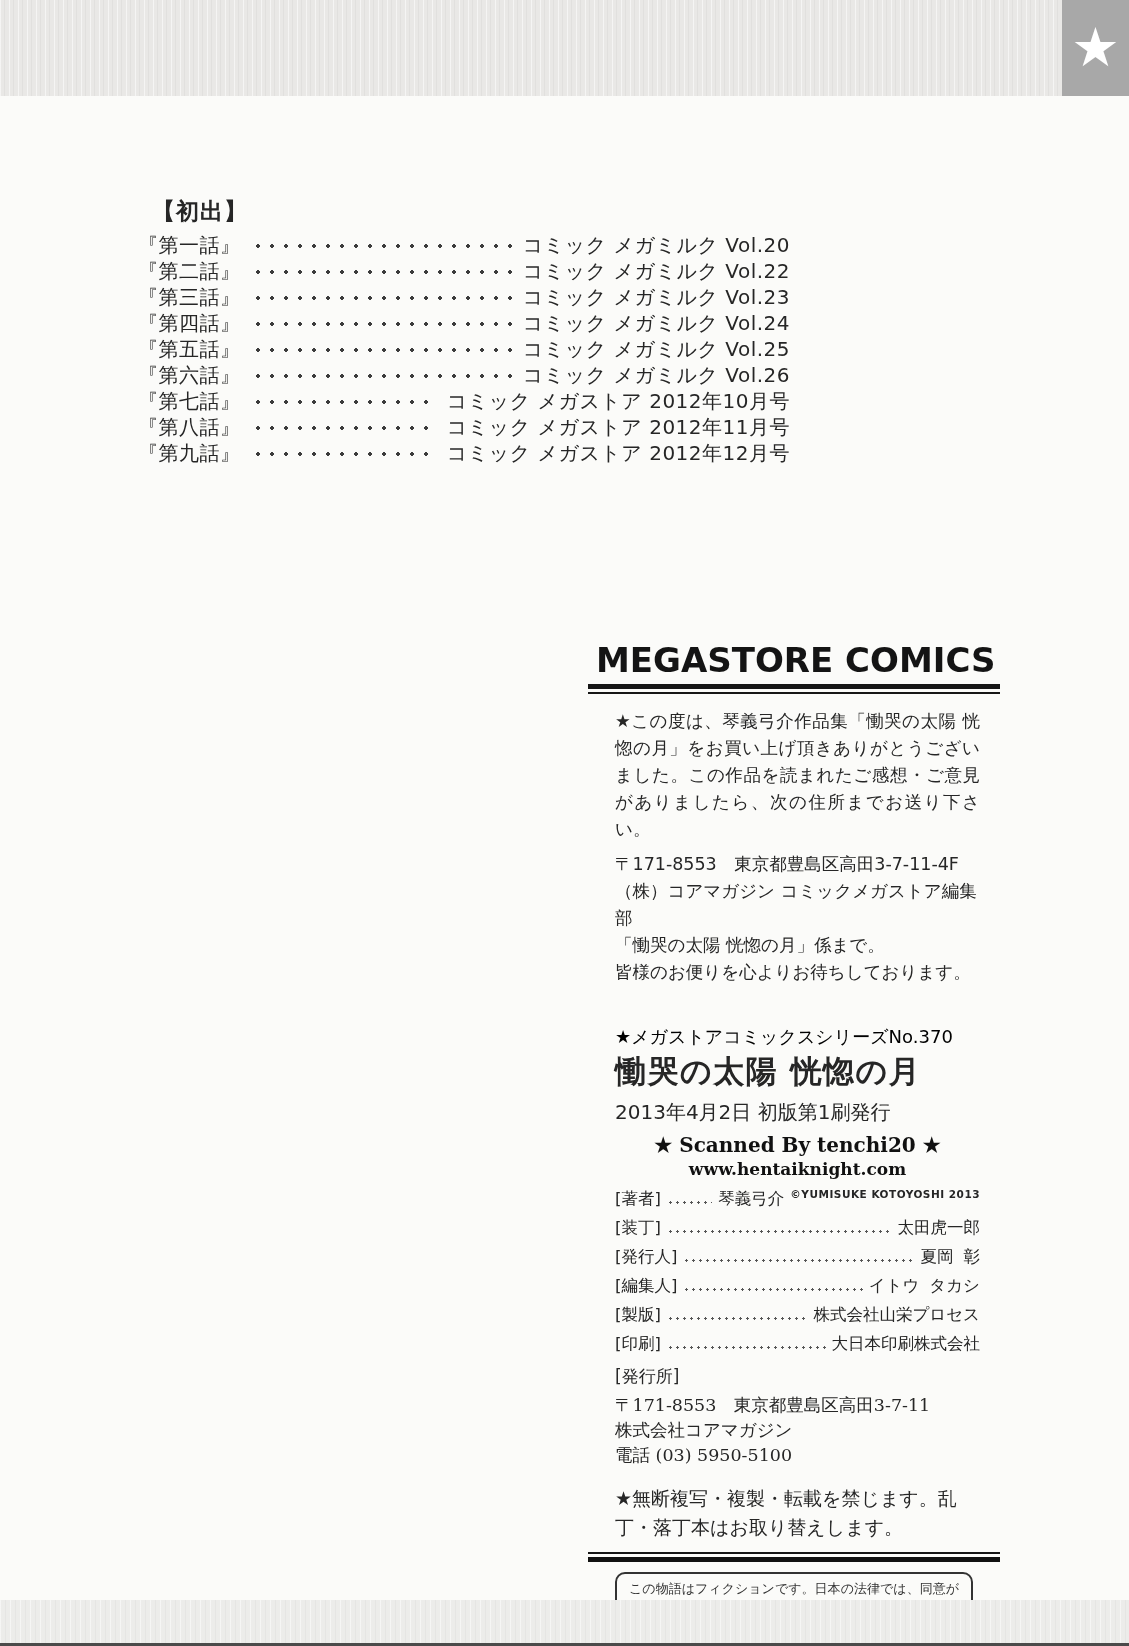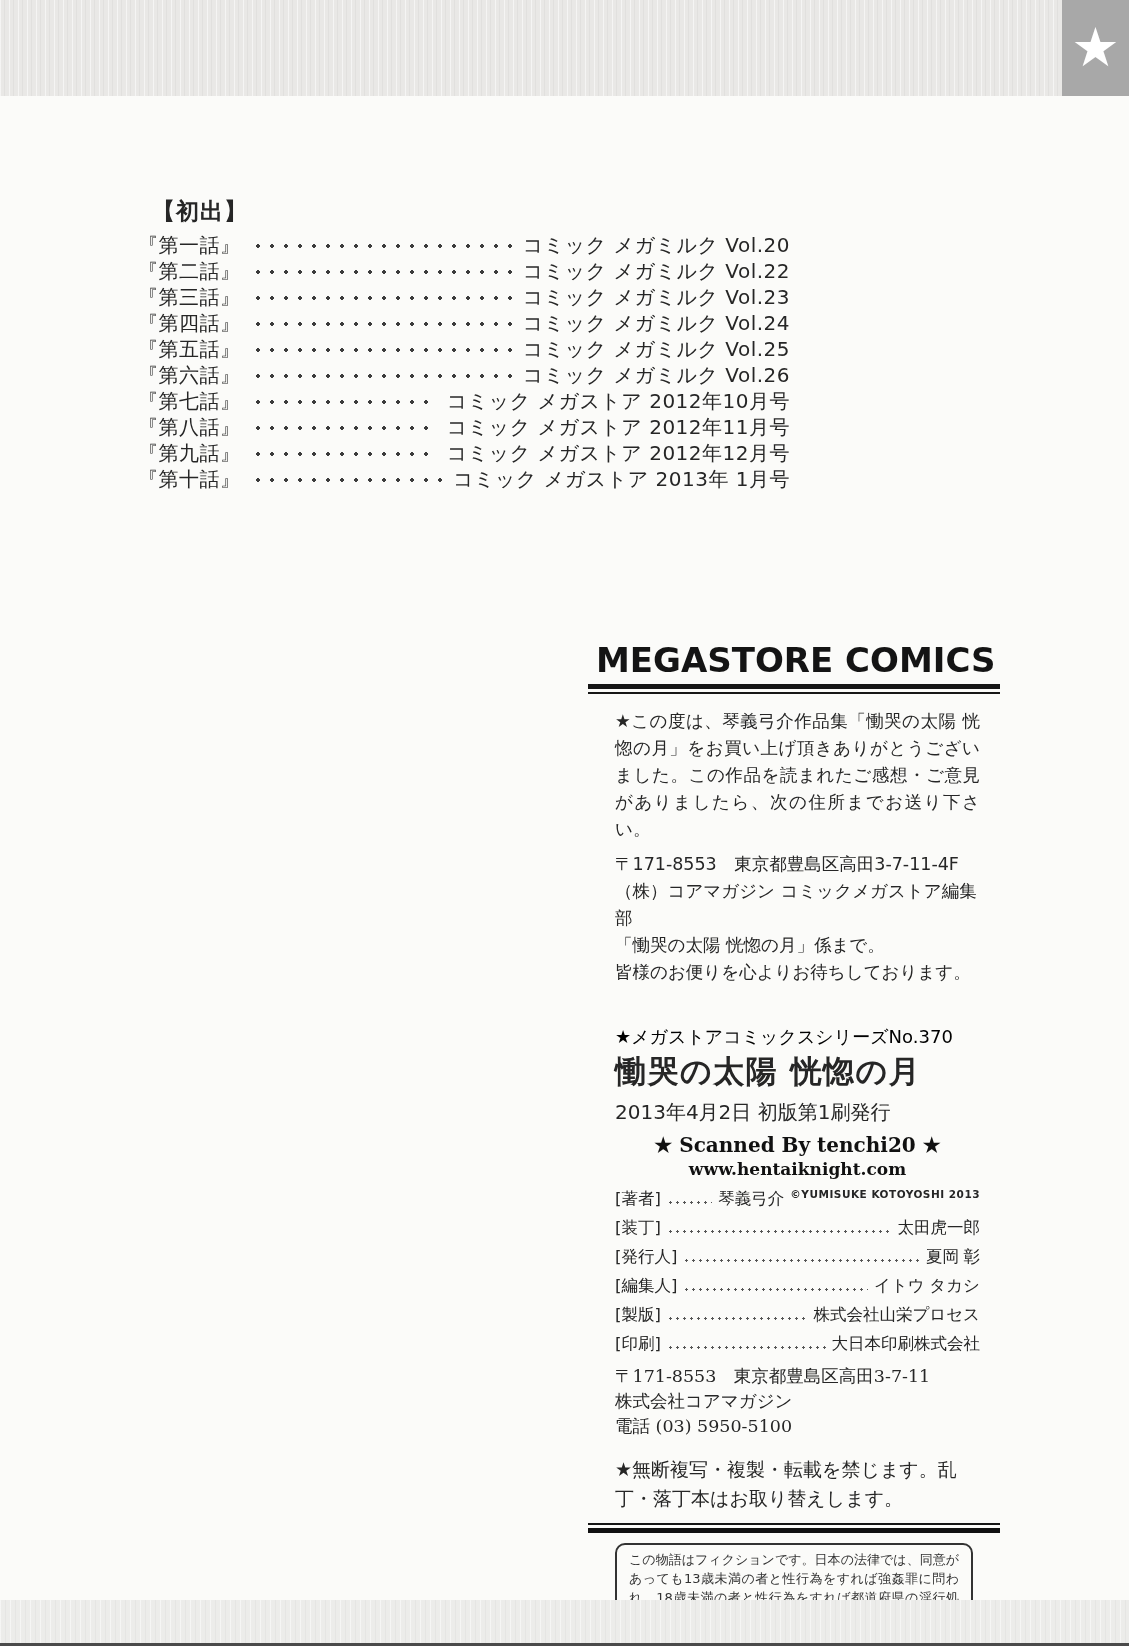--- a/index.html
+++ b/index.html
@@ -62,21 +62,21 @@
   .scan-url { font-size:17px; line-height:22px; }
 
   .credits { margin-top:8px; }
   .credit-row { display:flex; align-items:flex-start; font-size:16.5px; height:29px; }
   .credit-role { white-space:nowrap; }
   .credit-dots {
     flex:1; align-self:stretch; margin:0 6px;
     background-image:radial-gradient(circle, #555 1px, transparent 1.2px);
     background-size:7px 7px; background-position:left center; background-repeat:repeat-x;
   }
-  .credit-name { white-space:nowrap; font-family:Liberation Sans, sans-serif; }
+  .credit-name { white-space:nowrap; font-family:Liberation Mono, monospace; }
   .credit-extra { white-space:nowrap; font-size:10.5px; font-weight:bold; margin-left:6px; letter-spacing:.5px; }
 
   .publisher-label { font-size:17px; line-height:29px; margin-top:0; }
   .publisher-lines { margin-top:2px; font-size:17.5px; line-height:25px; font-family:"DejaVu Serif", serif; }
 
   .notice { margin:16px 0 0 0; font-size:19px; line-height:29px; }
 
   .bottom-rule { margin-top:10px; height:3px; border-top:2px solid #161616; border-bottom:5px solid #111111; }
 
   .disclaimer-wrap { padding-left:27px; }
@@ -138,25 +138,20 @@
     <div class="fp-row">
       <span class="fp-chapter">『第八話』</span>
       <span class="fp-dots"></span>
       <span class="fp-source">コミック メガストア 2012年11月号</span>
     </div>
     <div class="fp-row">
       <span class="fp-chapter">『第九話』</span>
       <span class="fp-dots"></span>
       <span class="fp-source">コミック メガストア 2012年12月号</span>
     </div>
-    <div class="fp-row">
-      <span class="fp-chapter">『第十話』</span>
-      <span class="fp-dots"></span>
-      <span class="fp-source">コミック メガストア 2013年 1月号</span>
-    </div>
   </section>
 
   <section class="colophon">
     <div class="brand">MEGASTORE COMICS</div>
     <div class="brand-rule"></div>
 
     <div class="col-body">
       <p class="thanks">★この度は、琴義弓介作品集「慟哭の太陽 恍惚の月」をお買い上げ頂きありがとうございました。この作品を読まれたご感想・ご意見がありましたら、次の住所までお送り下さい。</p>
 
       <div class="addr">
@@ -202,20 +197,21 @@
           <span class="credit-dots"></span>
           <span class="credit-name">株式会社山栄プロセス</span>
         </div>
         <div class="credit-row">
           <span class="credit-role">[印刷]</span>
           <span class="credit-dots"></span>
           <span class="credit-name">大日本印刷株式会社</span>
         </div>
       </div>
 
+      <div class="publisher-label">[発行所]</div>
       <div class="publisher-lines">
         <div>〒171-8553　東京都豊島区高田3-7-11</div>
         <div>株式会社コアマガジン</div>
         <div>電話 (03) 5950-5100</div>
       </div>
 
       <p class="notice">★無断複写・複製・転載を禁じます。乱丁・落丁本はお取り替えします。</p>
     </div>
 
     <div class="bottom-rule"></div>

